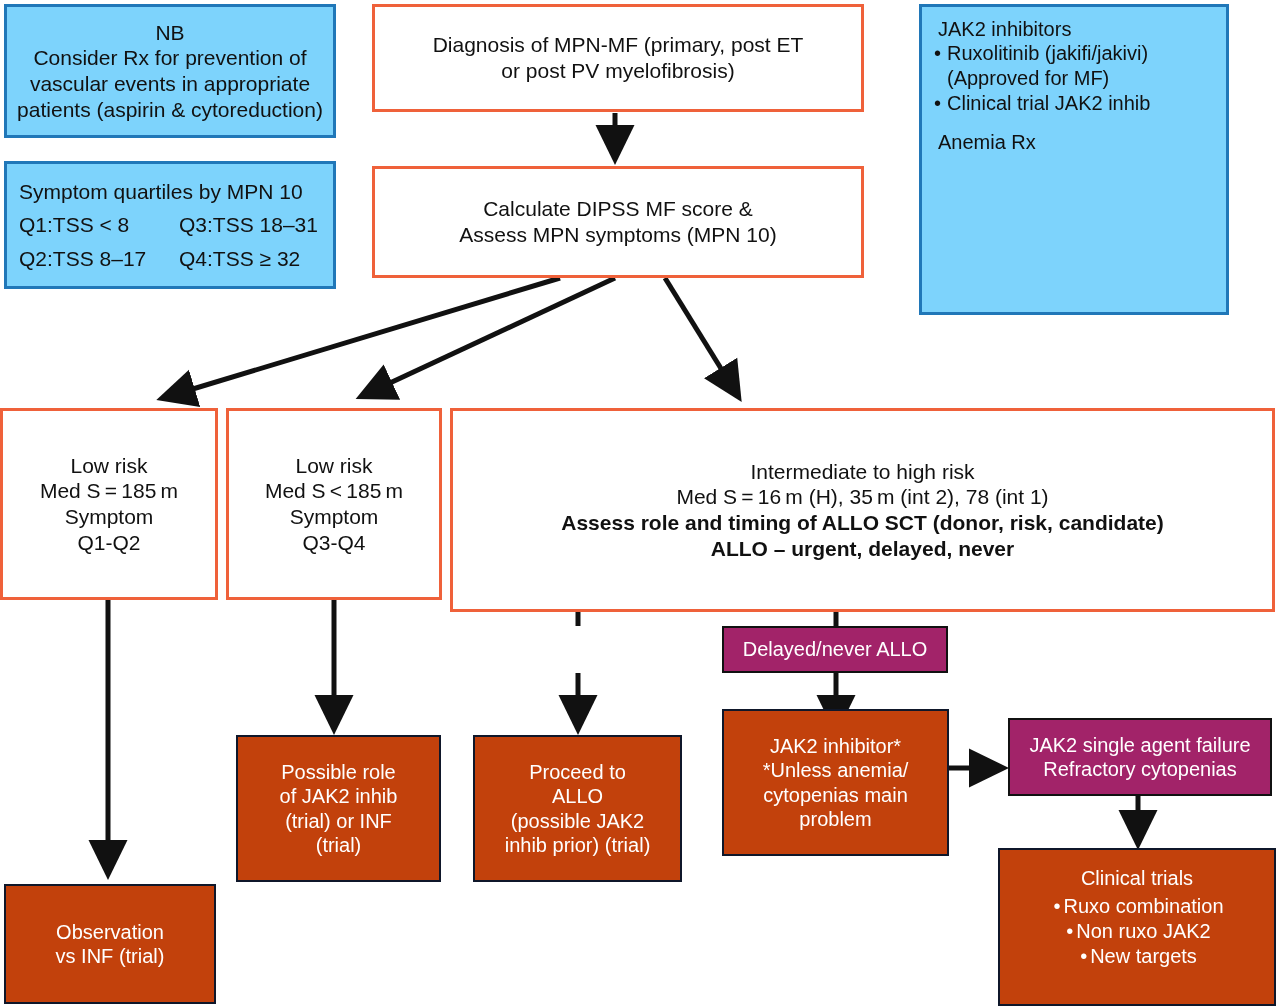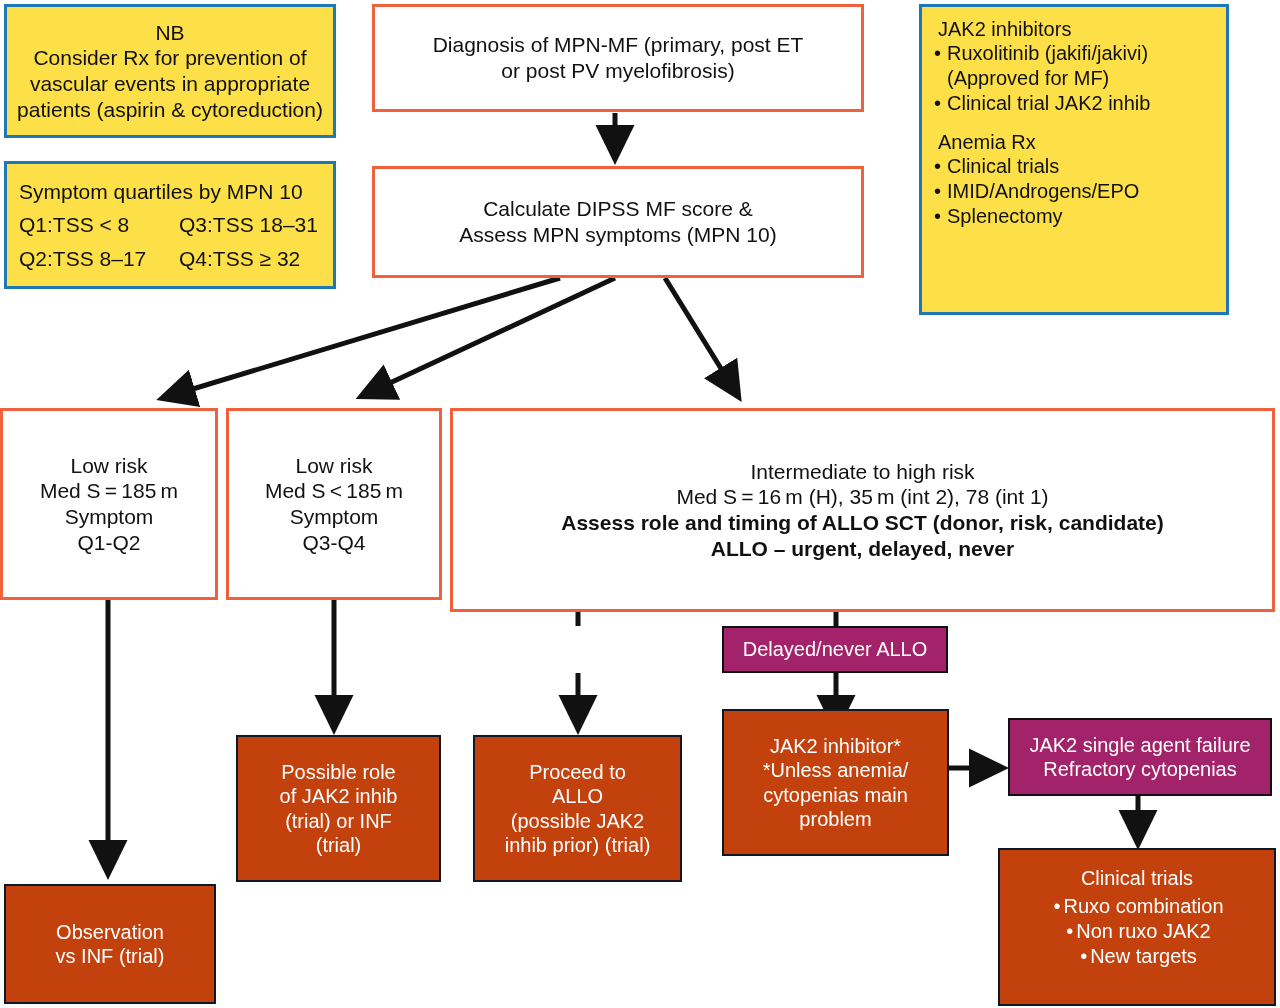--- a/index.html
+++ b/index.html
@@ -4,21 +4,21 @@
 <style>
   html,body{margin:0;padding:0;background:#ffffff;}
   body{font-family:"Liberation Sans", sans-serif;}
   #stage{position:relative;width:1280px;height:1008px;background:#fff;overflow:hidden;}
 
   .box{position:absolute;box-sizing:border-box;display:flex;flex-direction:column;
        align-items:center;justify-content:center;text-align:center;}
   .box .ln{display:block;line-height:1.22;white-space:nowrap;}
 
   .orange{border:3px solid #EF613A;background:#fff;color:#111;}
-  .blue{border:3px solid #2077B8;background:#fde047;color:#111;}
+  .blue{border:3px solid #2077B8;background:#7dd3fc;color:#111;}
   .green{border:2px solid #0f172a;background:#c2410c;color:#fff;}
   .purple{border:2px solid #111;background:#A22369;color:#fff;}
 
   .t21{font-size:21px;}
   .t20{font-size:20px;}
   .bold{font-weight:bold;}
 
   .lalign{align-items:flex-start;text-align:left;}
   .lalign .ln{text-align:left;}
 
@@ -98,31 +98,20 @@
       <li>
         <span class="bl">•</span><span>Ruxolitinib (jakifi/jakivi)</span>
         <span class="sub">(Approved for MF)</span>
       </li>
       <li>
         <span class="bl">•</span><span>Clinical trial JAK2 inhib</span>
       </li>
     </ul>
     <div class="gap"></div>
     <span class="ln" style="padding-left:4px;">Anemia Rx</span>
-    <ul class="bullets">
-      <li>
-        <span class="bl">•</span><span>Clinical trials</span>
-      </li>
-      <li>
-        <span class="bl">•</span><span>IMID/Androgens/EPO</span>
-      </li>
-      <li>
-        <span class="bl">•</span><span>Splenectomy</span>
-      </li>
-    </ul>
   </div>
 
   <div class="box orange t21" style="left:0px;top:408px;width:218px;height:192px;">
     <span class="ln">Low risk</span>
     <span class="ln">Med S = 185 m</span>
     <span class="ln">Symptom</span>
     <span class="ln">Q1-Q2</span>
   </div>
 
   <div class="box orange t21" style="left:226px;top:408px;width:216px;height:192px;">

